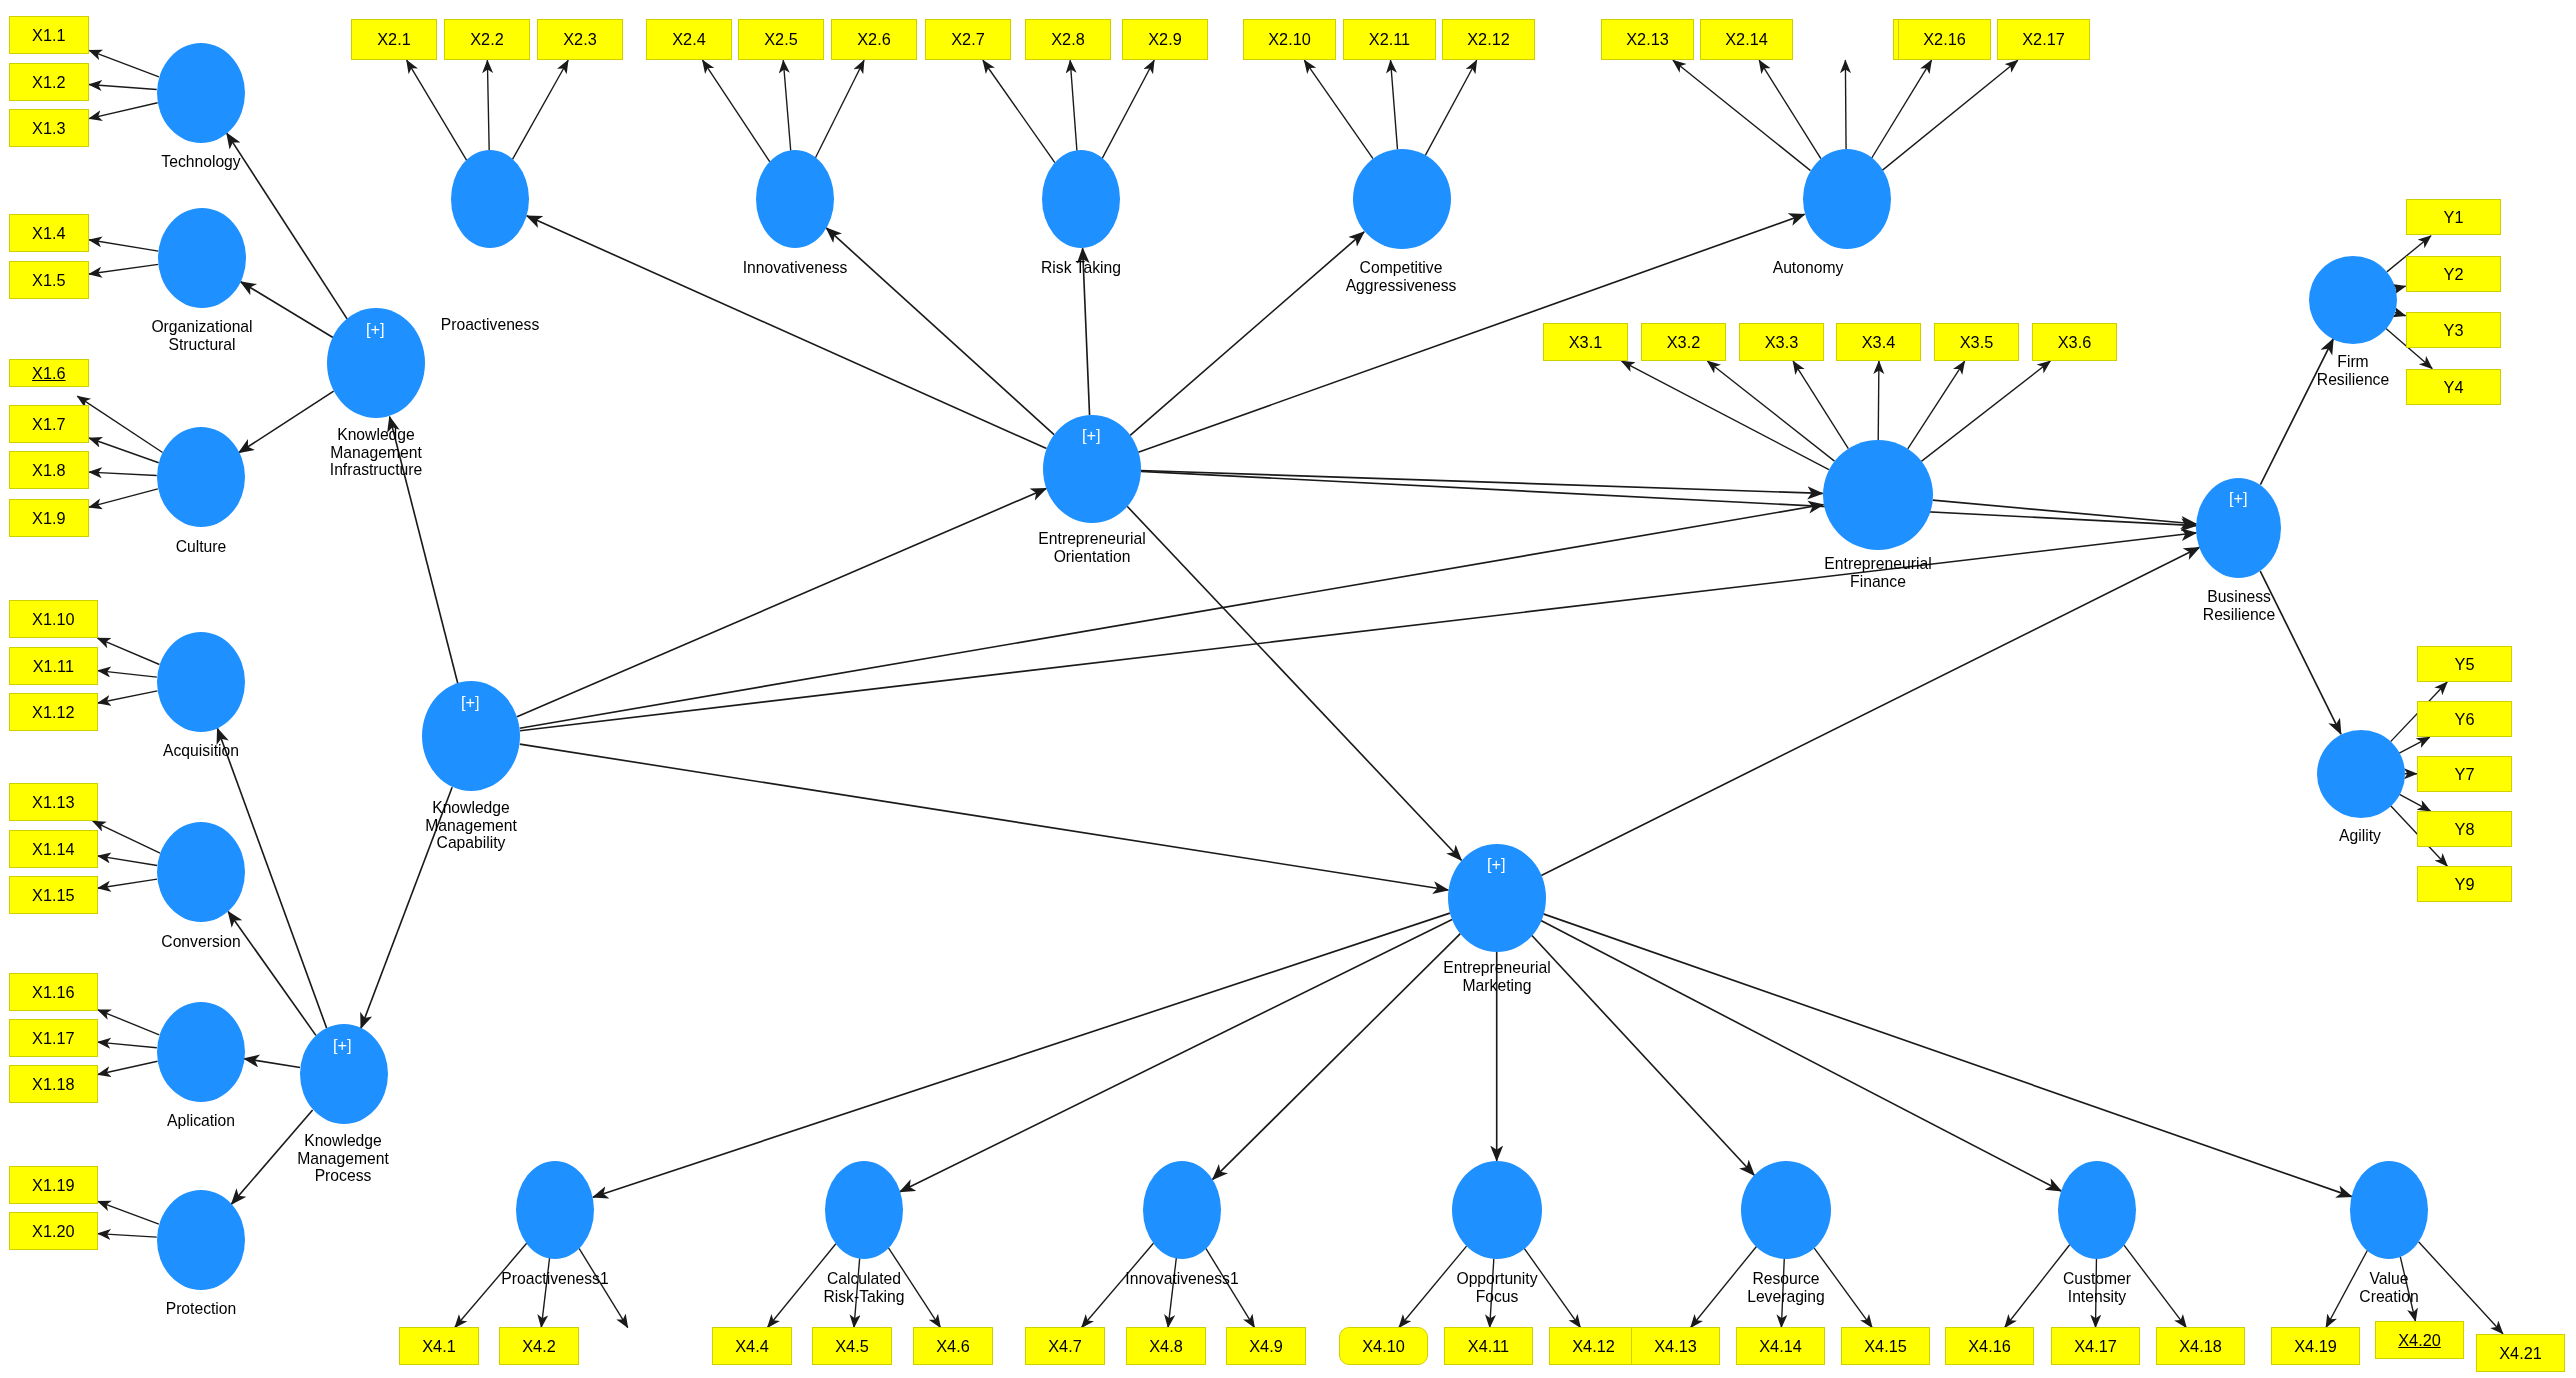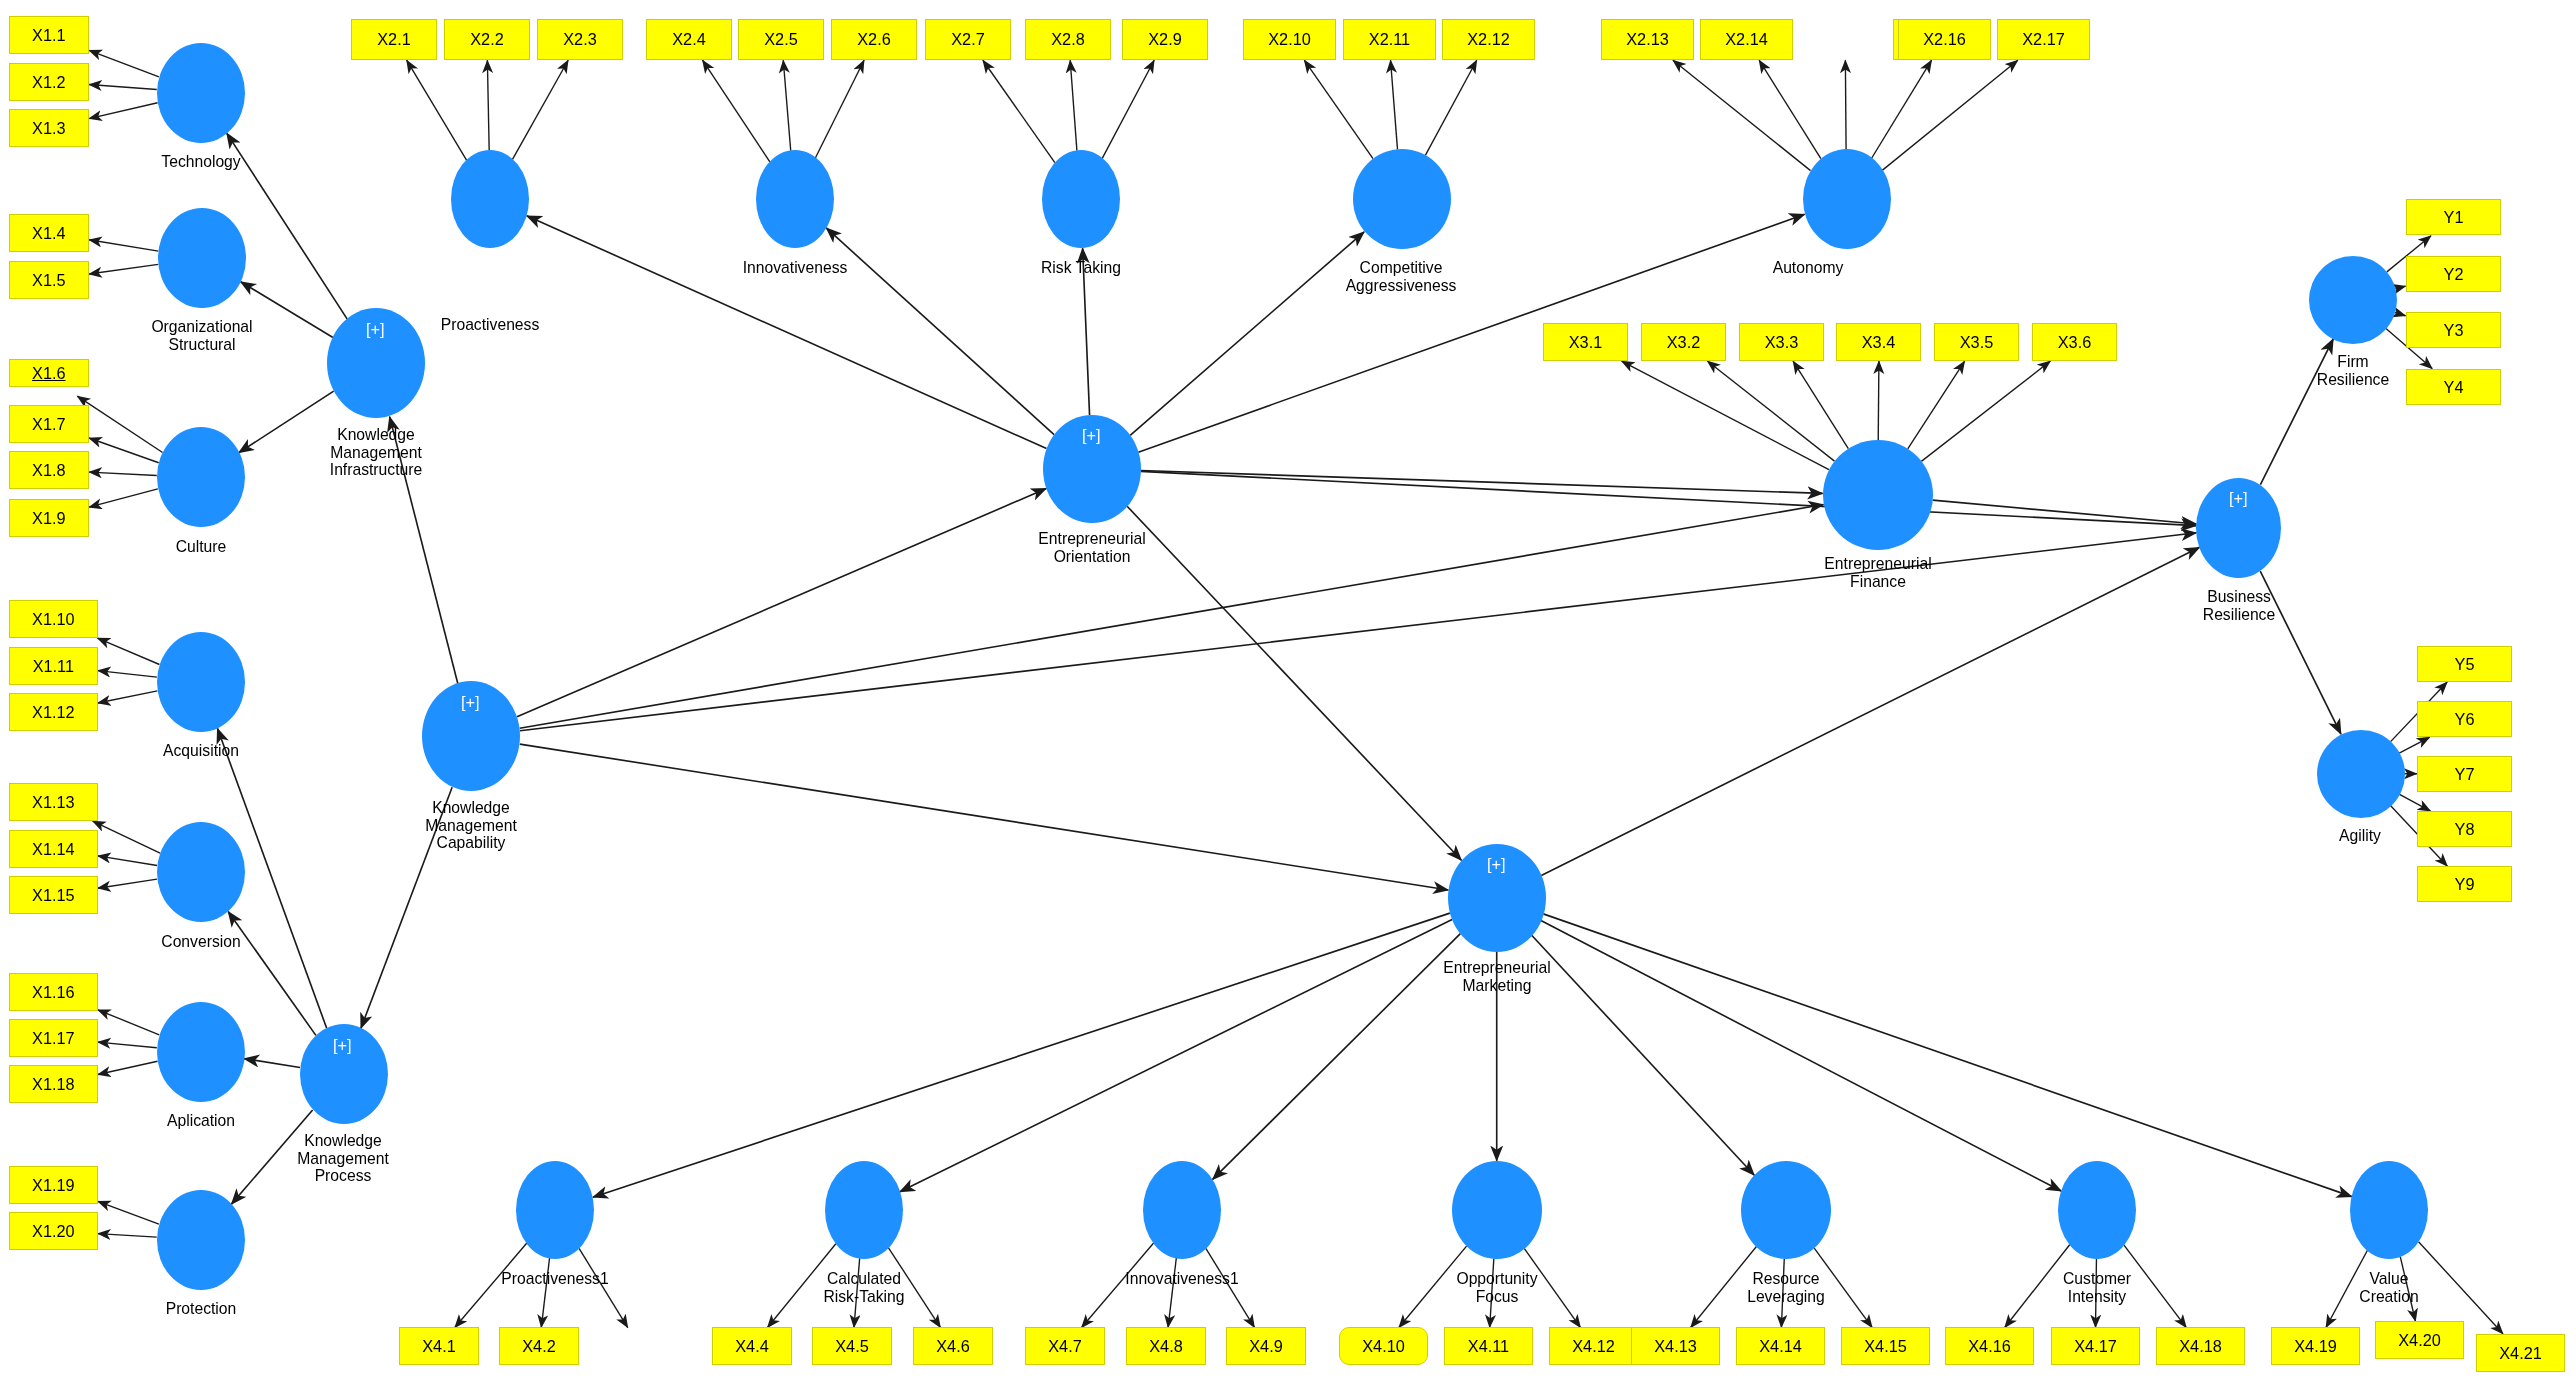--- a/index.html
+++ b/index.html
@@ -369,17 +369,17 @@
       <div class="indicator" style="left: 1339px; top: 1327px; width: 89px; height: 38px; border-radius: 10px;">X4.10</div>
       <div class="indicator" style="left: 1444px; top: 1327px; width: 89px; height: 38px;">X4.11</div>
       <div class="indicator" style="left: 1549px; top: 1327px; width: 89px; height: 38px;">X4.12</div>
       <div class="indicator" style="left: 1631px; top: 1327px; width: 89px; height: 38px;">X4.13</div>
       <div class="indicator" style="left: 1736px; top: 1327px; width: 89px; height: 38px;">X4.14</div>
       <div class="indicator" style="left: 1841px; top: 1327px; width: 89px; height: 38px;">X4.15</div>
       <div class="indicator" style="left: 1945px; top: 1327px; width: 89px; height: 38px;">X4.16</div>
       <div class="indicator" style="left: 2051px; top: 1327px; width: 89px; height: 38px;">X4.17</div>
       <div class="indicator" style="left: 2156px; top: 1327px; width: 89px; height: 38px;">X4.18</div>
       <div class="indicator" style="left: 2271px; top: 1327px; width: 89px; height: 38px;">X4.19</div>
-      <div class="indicator" style="left: 2375px; top: 1321px; width: 89px; height: 38px;">X4.20</div>
+      <div class="indicator" style="left: 2375px; top: 1321px; width: 89px; height: 38px; text-decoration: underline;">X4.20</div>
       <div class="indicator" style="left: 2476px; top: 1334px; width: 89px; height: 38px;">X4.21</div>
     </div>
 </div>
 
 
 </body></html>

